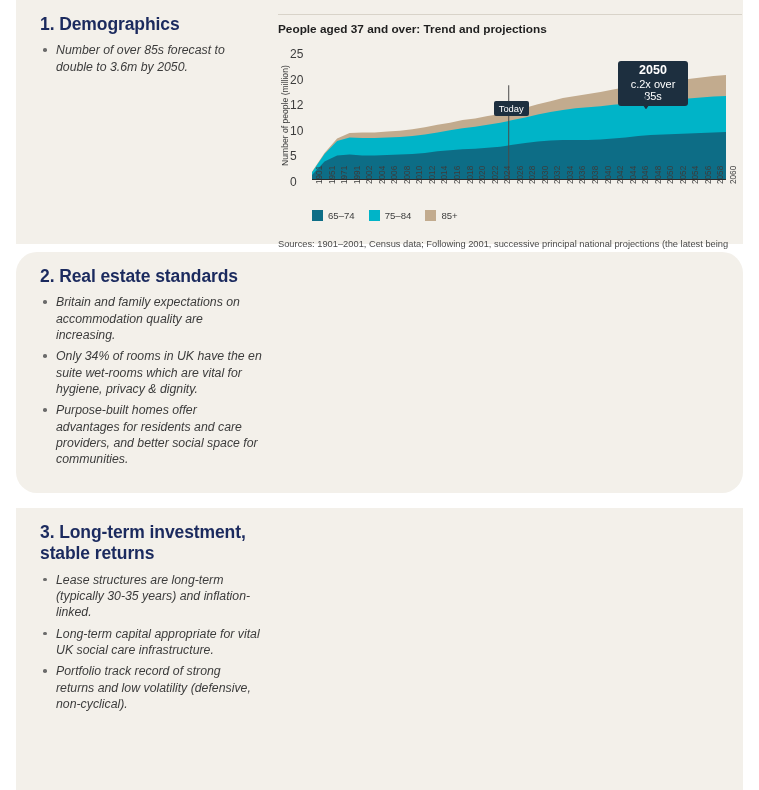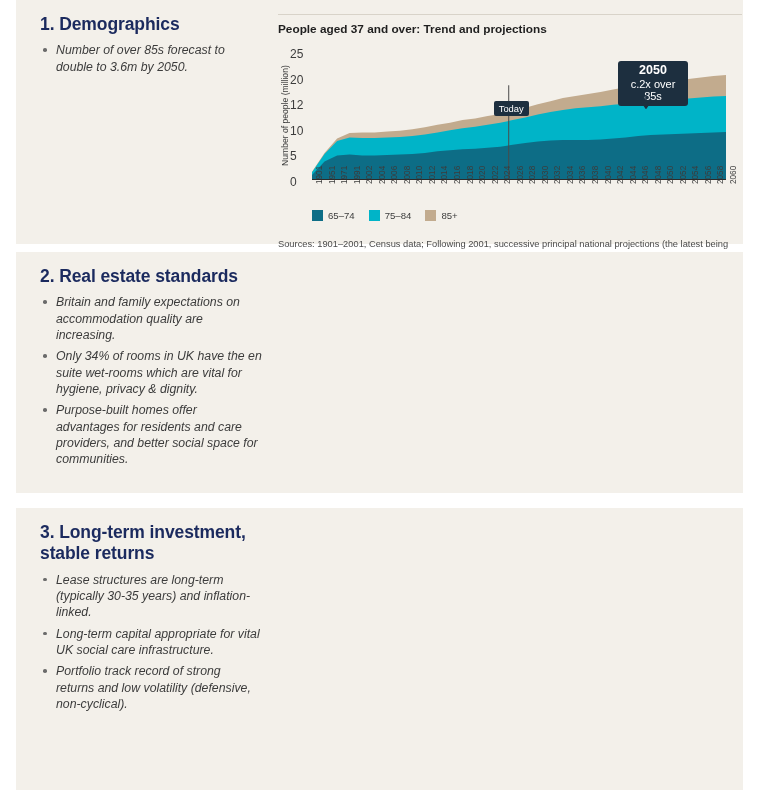--- a/index.html
+++ b/index.html
@@ -11,21 +11,21 @@
     color:#3a3a3a;
     -webkit-font-smoothing:antialiased;
   }
   .page{position:relative;width:759px;height:790px;overflow:hidden;}
 
   .panel{
     position:absolute;left:16px;width:727px;
     background:#f3f0ea;
   }
   #panel1{top:0px;height:244px;}
-  #panel2{top:252px;height:241px;}
+  #panel2{top:252px;height:241px;border-radius:21px;}
   #panel3{top:508px;height:282px;}
 
   
   .leftcol{position:absolute;left:24px;top:14px;width:222px;}
   .sec-title{
     font-size:17.5px;font-weight:bold;color:#1b2a5e;
     line-height:1.22;margin:0 0 7px 0;letter-spacing:-0.1px;
   }
   ul.bullets{margin:0;padding:0;list-style:none;}
   ul.bullets li{

